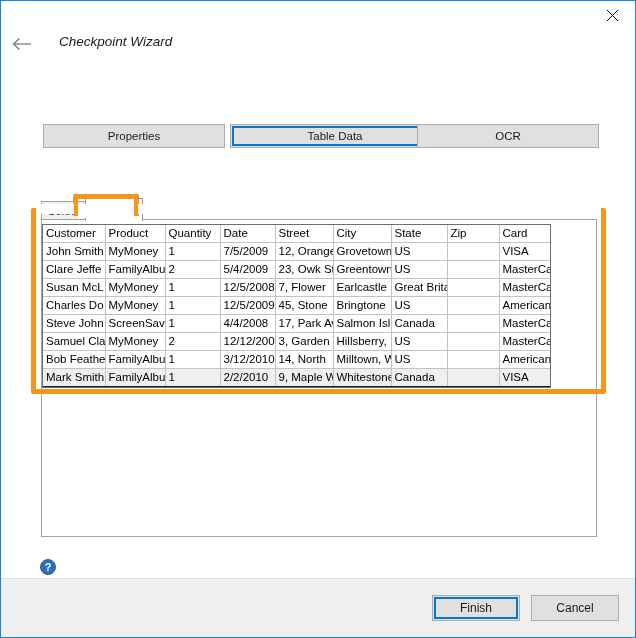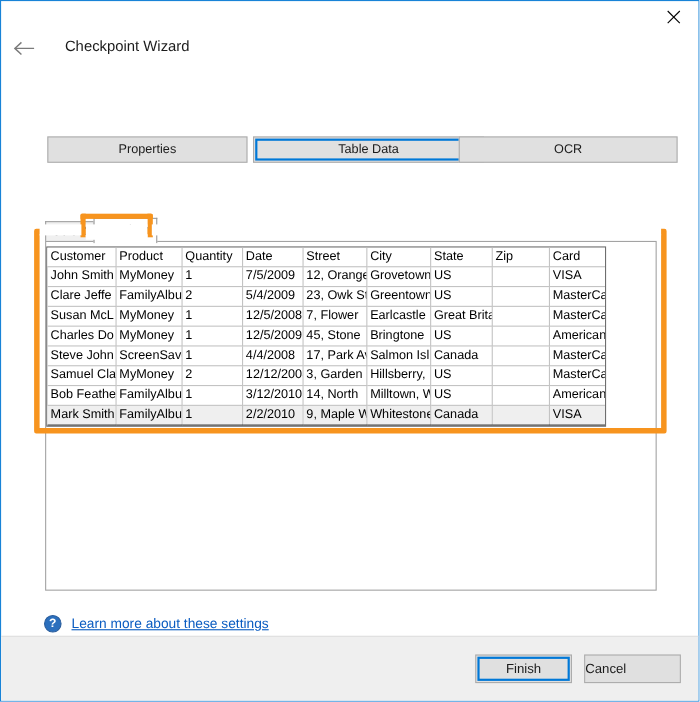--- a/index.html
+++ b/index.html
@@ -59,20 +59,21 @@
     color: #7b7b7b;
   }
   .back-arrow svg { display: block; }
   .wizard-title {
     position: absolute;
     left: 58px;
     top: 5px;
     font-size: 13.5px;
     color: #1b1b1b;
     white-space: nowrap;
+    font-style: italic;
   }
 
   
   .heading-1 {
     position: absolute;
     left: 39px;
     top: 80px;
     font-size: 16.5px;
     color: #2a4f95;
     white-space: nowrap;
@@ -120,21 +121,21 @@
     height: 100%;
     box-sizing: border-box;
     border: 2px solid #0078d7;
     background: #e0e0e0;
     display: flex;
     align-items: center;
     justify-content: center;
   }
   #seg-properties { left: 0px;   width: 182px; }
   #seg-tabledata  { left: 187px; width: 210px; }
-  #seg-ocr        { left: 374px; width: 199px; justify-content: center; }
+  #seg-ocr        { left: 374px; width: 182px; justify-content: center; }
 
   
   .tabstrip {
     position: absolute;
     left: 40px;
     top: 197px;
     height: 22px;
     width: 556px;
   }
   .tab {
@@ -323,21 +324,21 @@
     top: 16px;
     width: 88px;
     height: 26px;
     box-sizing: border-box;
     background: #e0e0e0;
     border: 1px solid #adadad;
     font-size: 12px;
     color: #1b1b1b;
     display: flex;
     align-items: center;
-    justify-content: flex-start;
+    justify-content: center;
     cursor: default;
     white-space: nowrap;
   }
   #btn-finish {
     right: 115px;
     border: 1px solid #acacac;
     padding: 1px;
   }
   #btn-finish .inner {
     width: 100%; height: 100%;
@@ -531,21 +532,20 @@
   </div>
 
   <div class="callout callout-main"></div>
   <div class="callout callout-notch"></div>
   <div class="callout callout-left-mask"></div>
   <div class="callout callout-right-mask"></div>
   <div class="callout callout-notch-mask"></div>
 
   <div class="learn-row">
     <div class="help-icon">?</div>
-    <div class="learn-link">Learn more about these settings</div>
   </div>
 
   <div class="footer">
     <div class="foot-btn" id="btn-finish">
       <span class="inner">
           <span>Finish</span>
         </span>
     </div>
     <div class="foot-btn" id="btn-cancel">
       <span>Cancel</span>

